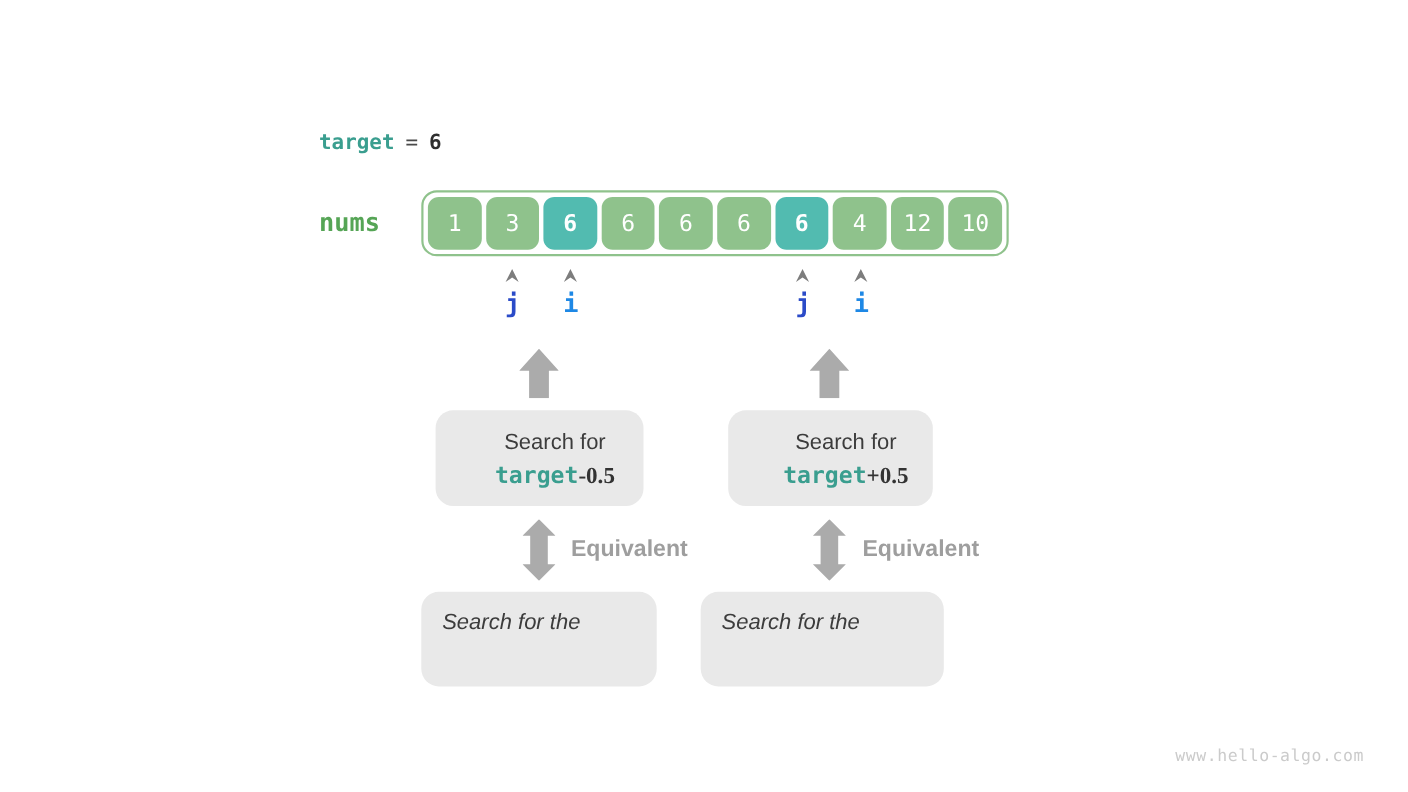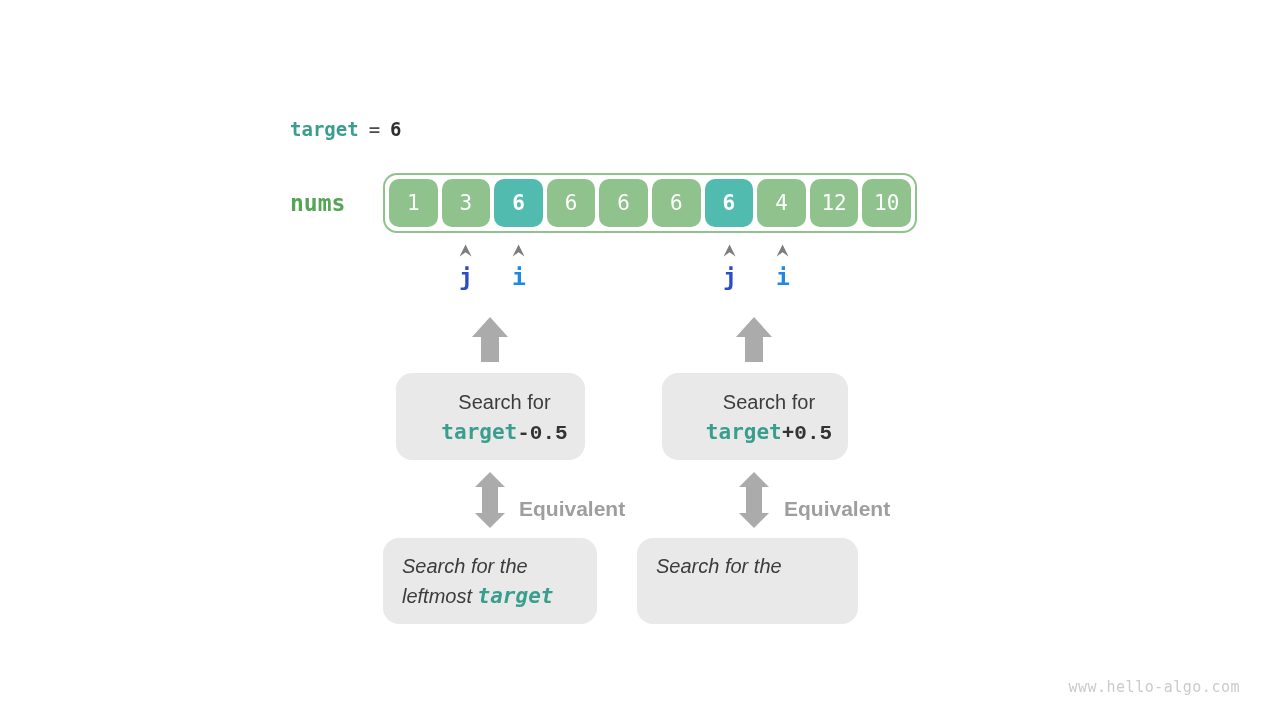--- a/index.html
+++ b/index.html
@@ -60,27 +60,27 @@
   .result-box { top:538px; height:86px; padding:13px 0 0 19px;font-style:italic; }
   #mid-left     { left:396px; width:189px; }
   #mid-right    { left:662px; width:186px; }
   #result-left  { left:383px; width:214px; }
   #result-right { left:637px; width:221px; }
   .code-teal {
     font-family:"DejaVu Sans Mono", monospace; font-weight:bold;
     color:var(--code-teal); font-size:21px;
   }
   .code-dark {
-    font-family:Liberation Mono, monospace; font-weight:bold;
+    font-family:Liberation Serif, serif; font-weight:bold;
     color:#333333; font-size:21px;
   }
 
   
   .equiv {
-    position:absolute; top:497px; font-weight:bold; font-size:21px;
+    position:absolute; top:487px; font-weight:bold; font-size:21px;
     color:var(--equivalent-gray);
   }
   #equiv-left  { left:519px; }
   #equiv-right { left:784px; }
 
   
   .watermark {
     position:absolute; left:1040px; top:678px; width:200px; text-align:right;
     font-family:"DejaVu Sans Mono", monospace; font-size:15px;
     color:var(--watermark-gray); letter-spacing:0.5px;
@@ -158,19 +158,18 @@
 </svg>
 <svg class="dbl-arrow" style="left:754px;" width="30" height="56" viewBox="0 0 30 56">
   <polygon points="15,0 30,15 23,15 23,41 30,41 15,56 0,41 7,41 7,15 0,15" fill="currentColor"></polygon>
 </svg>
 
 <div class="equiv" id="equiv-left">Equivalent</div>
 <div class="equiv" id="equiv-right">Equivalent</div>
 
 <div class="gbox result-box" id="result-left">
   <div>Search for the</div>
-  <div><span>leftmost </span><span class="code-teal">target</span></div>
 </div>
 <div class="gbox result-box" id="result-right">
   <div>Search for the</div>
 </div>
 
 <div class="watermark">www.hello-algo.com</div>
 
 </body></html>

